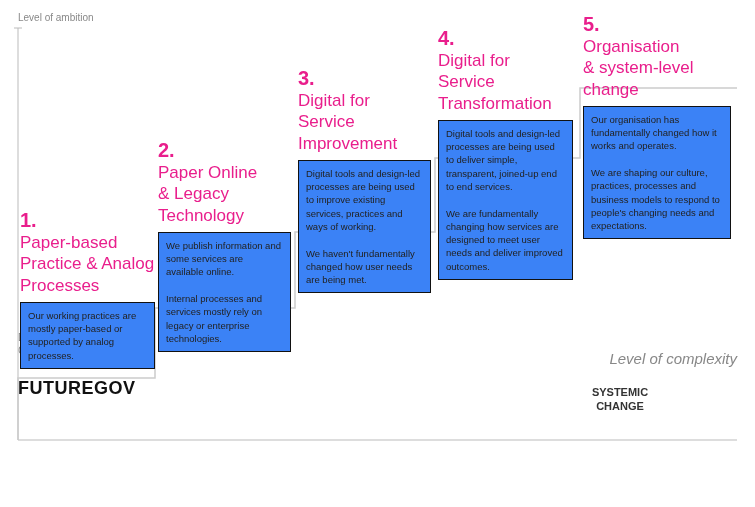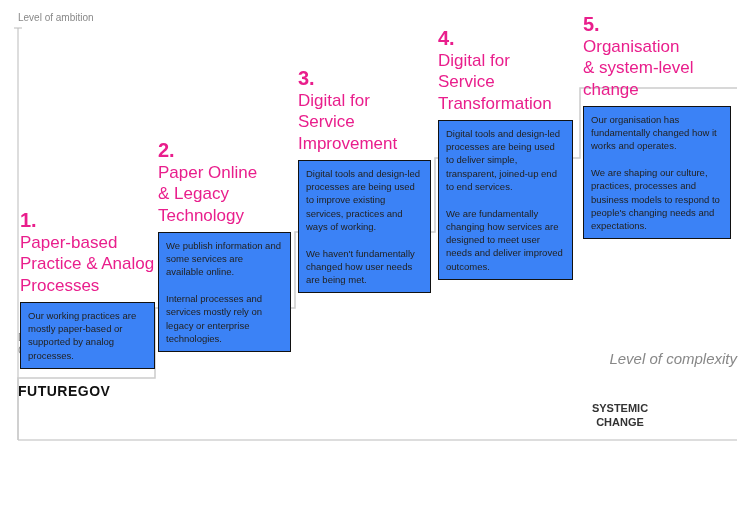--- a/index.html
+++ b/index.html
@@ -43,21 +43,21 @@
       right: 18px;
       font-size: 15px;
       color: #888;
       font-style: italic;
     }
 
     .futuregov-logo {
       position: absolute;
       bottom: 10px;
       left: 18px;
-      font-size: 14px;
+      font-size: 18px;
       font-weight: 900;
       color: #111;
       letter-spacing: 0.5px;
     }
 
     
     .svg-overlay {
       position: absolute;
       top: 0;
       left: 0;
@@ -97,21 +97,20 @@
       background: #3b82f6;
     }
 
     .systemic-change-label {
       position: absolute;
       font-size: 11px;
       font-weight: 700;
       color: #333;
       text-align: center;
       line-height: 1.3;
-      margin-top: 16px;
     }
   </style>
 </head>
 <body>
 
 <div class="chart-container">
 
   <div class="axis-label-top">Level of ambition</div>
   <div class="axis-label-bottom-left" style="white-space: pre-line;">DISCRETE
 CHANGE</div>

